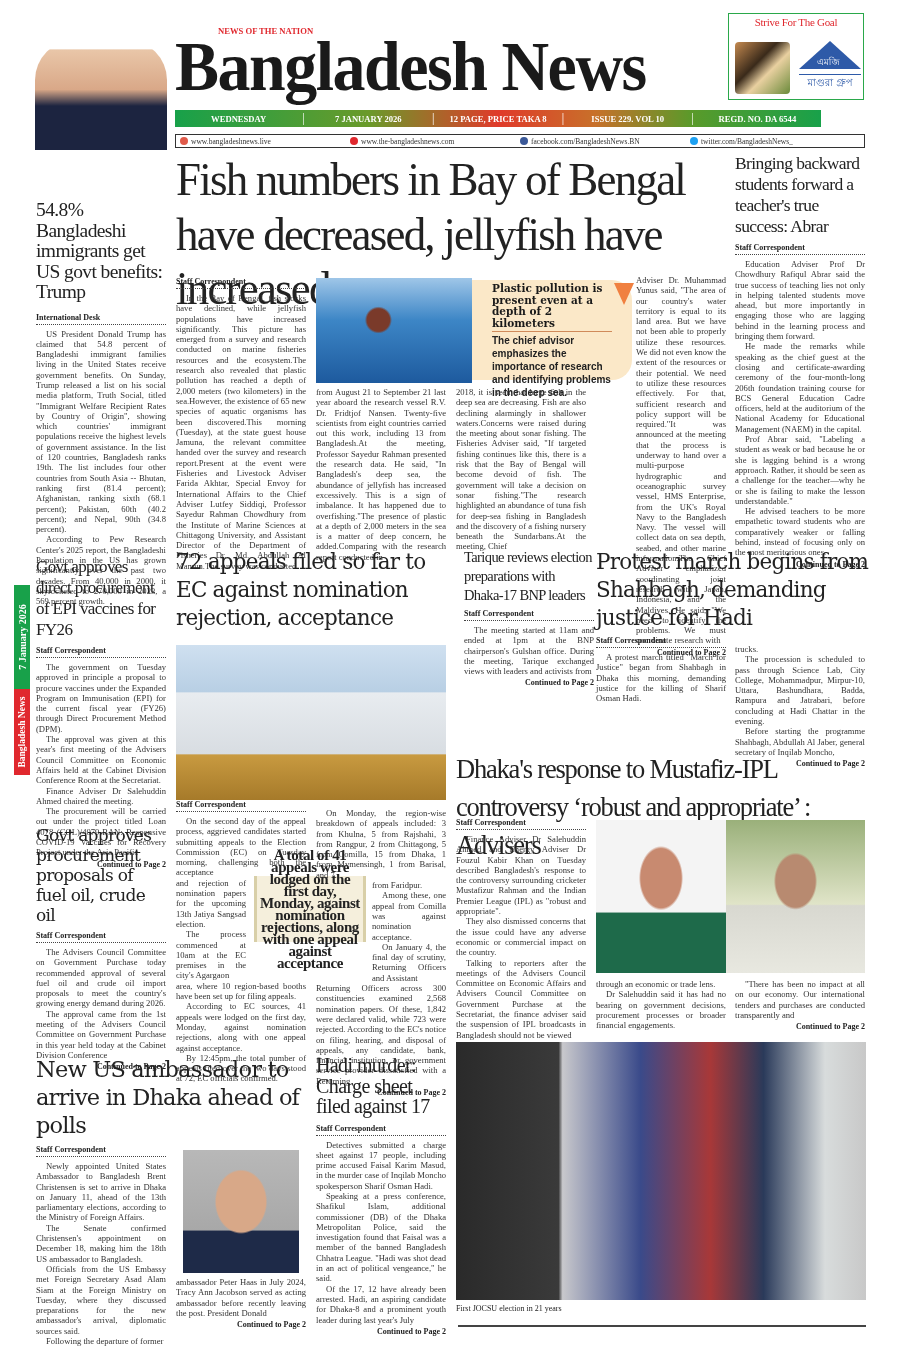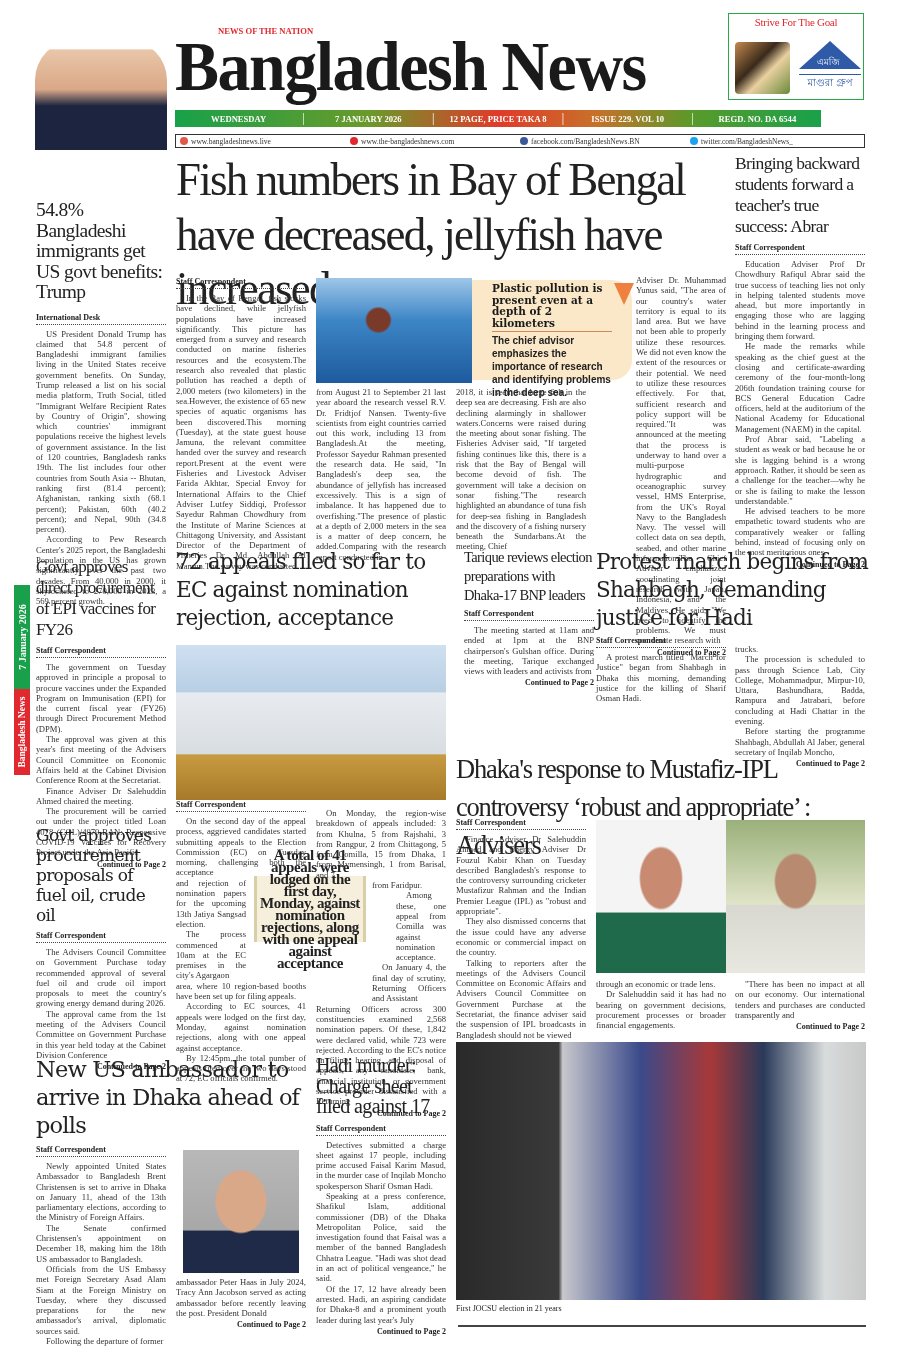--- a/index.html
+++ b/index.html
@@ -149,21 +149,21 @@
     <p>By 12:45pm, the total number of appeals filed over the two days stood at 72, EC officials confirmed.</p>
   </div>
 </div>
 <div class="abs" style="left:254px;top:876px;width:112px;height:66px;background:#f5efdc;border-left:3px solid #d8cfa8;border-right:3px solid #d8cfa8;display:flex;align-items:center;justify-content:center;text-align:center;font-family:'Liberation Serif',serif;font-weight:bold;font-size:15px;line-height:12px;color:#222;padding:2px">
   <span style="letter-spacing:-0.4px">A total of 41 appeals were lodged on the first day, Monday, against nomination rejections, along with one appeal against acceptance</span>
 </div>
 <div class="abs" style="left:316px;top:808px;width:130px">
   <div class="body-text">
     <p>On Monday, the region-wise breakdown of appeals included: 3 from Khulna, 5 from Rajshahi, 3 from Rangpur, 2 from Chittagong, 5 from Comilla, 15 from Dhaka, 1 from Mymensingh, 1 from Barisal, and 7</p>
     <p style="text-indent:0;margin-left:56px">from Faridpur.</p>
-    <p style="margin-left:80px">Among these, one appeal from Comilla was against nomination acceptance.</p>
+    <p style="margin-left:56px">Among these, one appeal from Comilla was against nomination acceptance.</p>
     <p style="margin-left:56px">On January 4, the final day of scrutiny, Returning Officers and Assistant</p>
     <p style="text-indent:0">Returning Officers across 300 constituencies examined 2,568 nomination papers. Of these, 1,842 were declared valid, while 723 were rejected. According to the EC's notice on filing, hearing, and disposal of appeals, any candidate, bank, financial institution, or government service provider dissatisfied with a Returning</p>
   </div>
   <div class="cont">Continued to Page 2</div>
 </div>
 
 <div class="abs" style="left:464px;top:548px;width:130px">
   <div class="hl-cond" style="font-size:14.5px;line-height:19px;margin-bottom:4px">Tarique reviews election preparations with Dhaka-17 BNP leaders</div>
   <div class="byline">Staff Correspondent</div>
   <div class="body-text">

